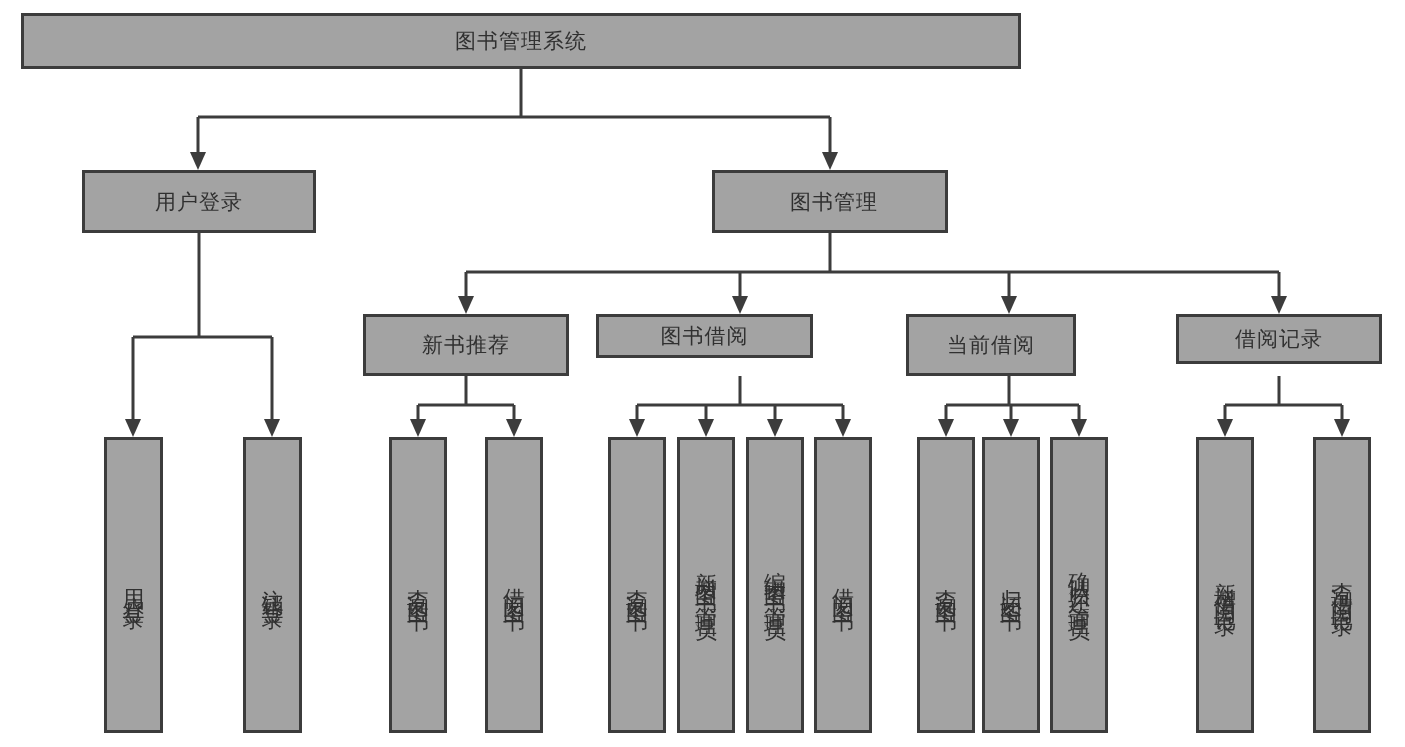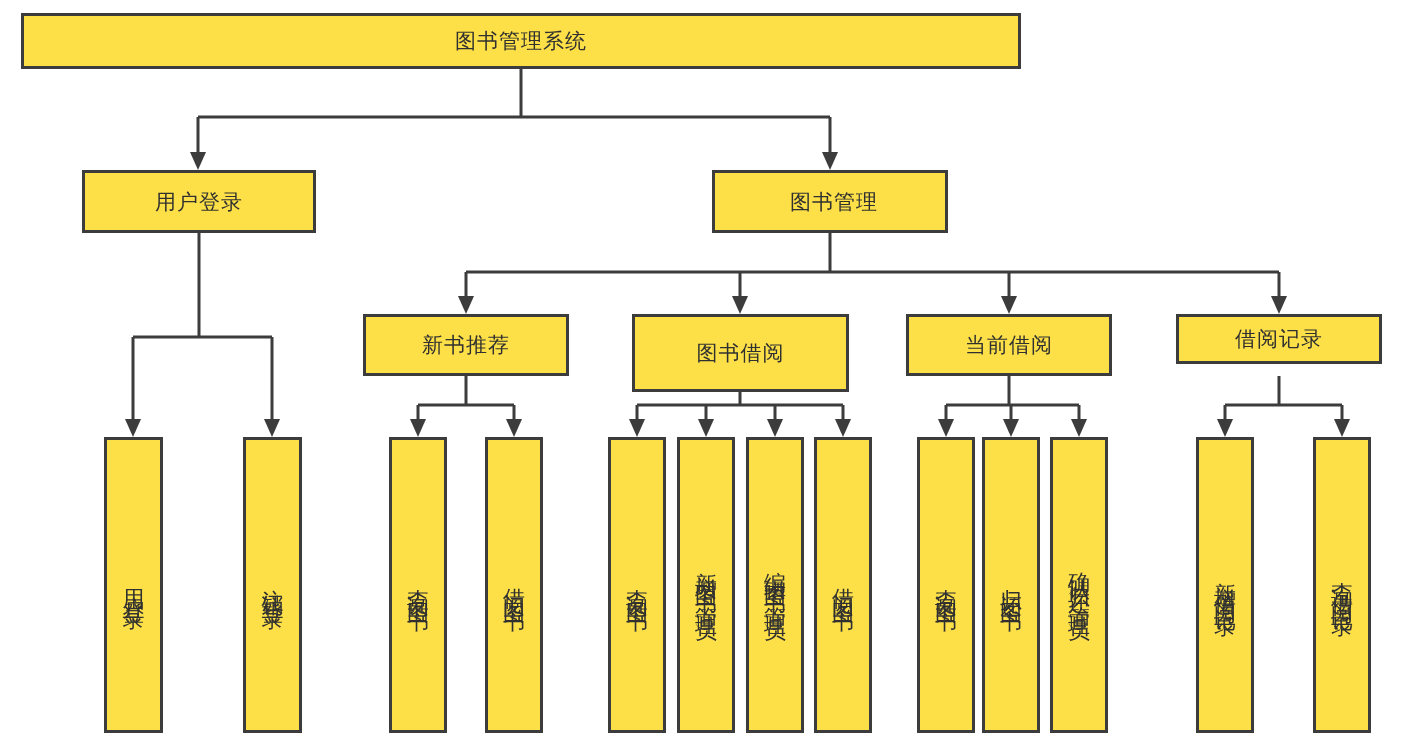--- a/index.html
+++ b/index.html
@@ -17,21 +17,21 @@
   }
   .connectors {
     position: absolute;
     left: 0;
     top: 0;
     z-index: 1;
   }
   .box {
     position: absolute;
     box-sizing: border-box;
-    background: #fde047;
+    background: #a3a3a3;
     border: 3px solid #3c3c3c;
     display: flex;
     align-items: center;
     justify-content: center;
     color: #303030;
     z-index: 2;
   }
   .box.h {
     font-size: 21px;
     letter-spacing: 1px;
@@ -101,22 +101,22 @@
       <polygon points="1334,419 1350,419 1342,437"></polygon>
     </g>
   </svg>
 
   <div class="box h" style="left:21px; top:13px; width:1000px; height:56px;">图书管理系统</div>
 
   <div class="box h" style="left:82px; top:170px; width:234px; height:63px;">用户登录</div>
   <div class="box h" style="left:712px; top:170px; width:236px; height:63px;padding-left:8px;">图书管理</div>
 
   <div class="box h" style="left:363px; top:314px; width:206px; height:62px;">新书推荐</div>
-  <div class="box h" style="left:632px; top:314px; width:217px; height:78px;">图书借阅</div>
-  <div class="box h" style="left:906px; top:314px; width:206px; height:62px;">当前借阅</div>
+  <div class="box h" style="left:596px; top:314px; width:217px; height:44px;">图书借阅</div>
+  <div class="box h" style="left:906px; top:314px; width:170px; height:62px;">当前借阅</div>
   <div class="box h" style="left:1176px; top:314px; width:206px; height:50px;">借阅记录</div>
 
   <div class="box v" style="left:104px; top:437px; width:59px; height:296px;">
     <span class="vtext">用户登录</span>
   </div>
   <div class="box v" style="left:243px; top:437px; width:59px; height:296px;">
     <span class="vtext">注销登录</span>
   </div>
 
   <div class="box v" style="left:389px; top:437px; width:58px; height:296px;">

